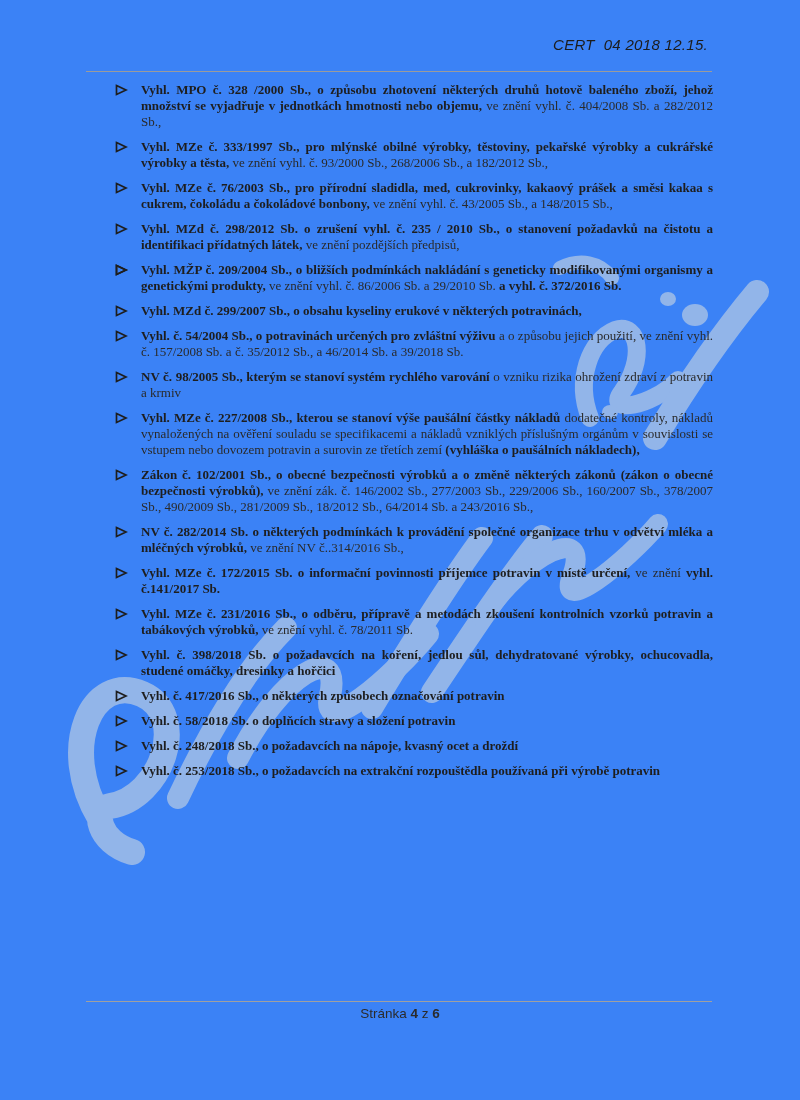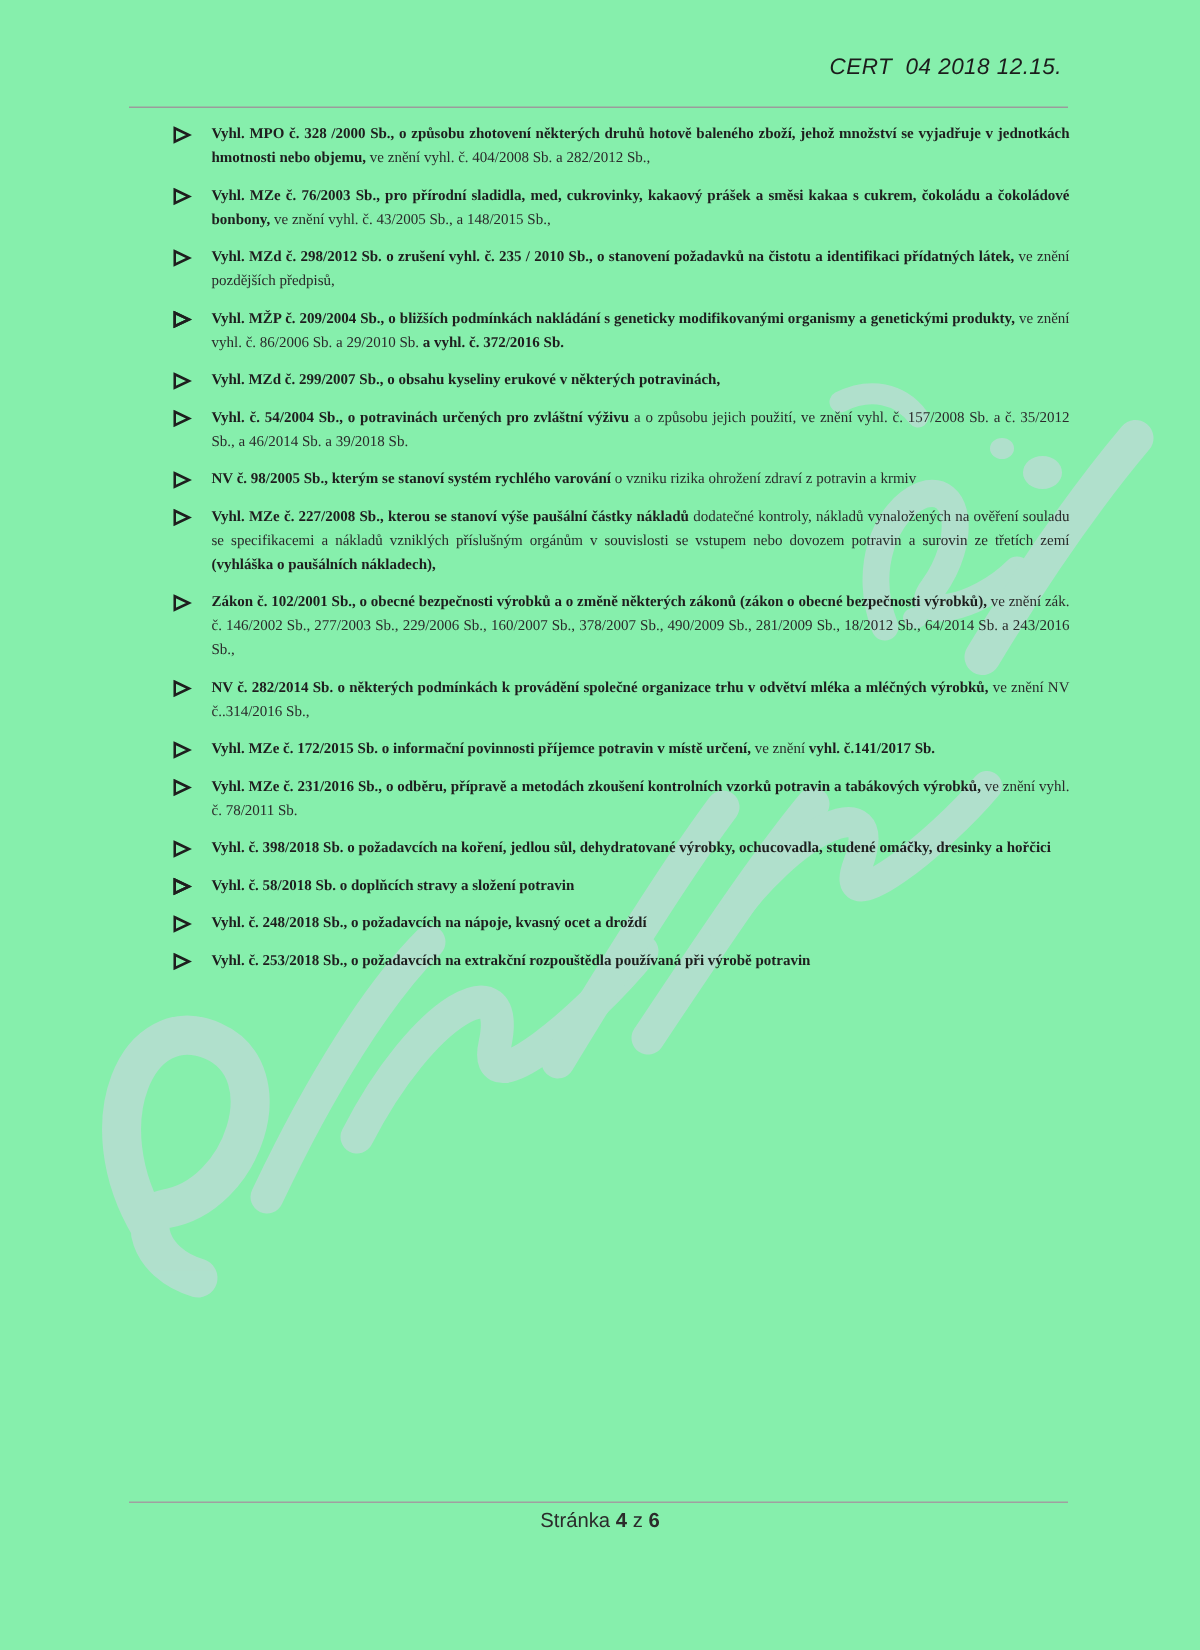--- a/index.html
+++ b/index.html
@@ -6,21 +6,21 @@
   body {
     width: 800px; height: 1100px;
     background: #ffffff;
     font-family: "Liberation Serif", serif;
     color: #1e1e1e;
     overflow: hidden;
   }
   .page {
     position: relative;
     width: 800px; height: 1100px;
-    background: #86efac;
+    background: #3b82f6;
     text-decoration: underline;
   }
   
   .wm-svg { position: absolute; left: 0; top: 0; z-index: 0; }
 
   
   .header-text {
     position: absolute;
     top: 36px; right: 92px;
     font-family: "Liberation Sans", sans-serif;
@@ -43,21 +43,21 @@
   .decree-list {
     position: absolute;
     left: 95px; top: 82px;
     width: 618px;
     z-index: 2;
   }
   .item {
     position: relative;
     padding-left: 46px;
     margin-bottom: 9px;
-    font-size: 10px;
+    font-size: 13px;
     line-height: 16px;
     text-align: justify;
     color: #1e1e1e;
   }
   .item .bullet {
     position: absolute;
     left: 20px; top: 2px;
     width: 13px; height: 12px;
   }
   .item b { font-weight: bold; }
@@ -108,20 +108,23 @@
 
   <div class="header-text">CERT  04 2018 12.15.</div>
   <div class="header-rule"></div>
 
   <div class="decree-list">
       <div class="item"><svg class="bullet" viewBox="0 0 13 12">
           <polygon points="1.5,1.5 11,6 1.5,10.5" fill="none" stroke="#1e1e1e" stroke-width="1.7" stroke-linejoin="miter"></polygon>
         </svg><b>Vyhl. MPO č. 328 /2000 Sb., o způsobu zhotovení některých druhů hotově baleného zboží, jehož množství se vyjadřuje v jednotkách hmotnosti nebo objemu,</b><span class="reg"> ve znění vyhl. č. 404/2008 Sb. a 282/2012 Sb.,</span></div>
       <div class="item"><svg class="bullet" viewBox="0 0 13 12">
           <polygon points="1.5,1.5 11,6 1.5,10.5" fill="none" stroke="#1e1e1e" stroke-width="1.7" stroke-linejoin="miter"></polygon>
+        </svg><b>Vyhl. MZe č. 333/1997 Sb., pro mlýnské obilné výrobky, těstoviny, pekařské výrobky a cukrářské výrobky a těsta,</b><span class="reg"> ve znění vyhl. č. 93/2000 Sb., 268/2006 Sb., a 182/2012 Sb.,</span></div>
+      <div class="item"><svg class="bullet" viewBox="0 0 13 12">
+          <polygon points="1.5,1.5 11,6 1.5,10.5" fill="none" stroke="#1e1e1e" stroke-width="1.7" stroke-linejoin="miter"></polygon>
         </svg><b>Vyhl. MZe č. 76/2003 Sb., pro přírodní sladidla, med, cukrovinky, kakaový prášek a směsi kakaa s cukrem, čokoládu a čokoládové bonbony,</b><span class="reg"> ve znění vyhl. č. 43/2005 Sb., a 148/2015 Sb.,</span></div>
       <div class="item"><svg class="bullet" viewBox="0 0 13 12">
           <polygon points="1.5,1.5 11,6 1.5,10.5" fill="none" stroke="#1e1e1e" stroke-width="1.7" stroke-linejoin="miter"></polygon>
         </svg><b>Vyhl. MZd č. 298/2012 Sb. o zrušení vyhl. č. 235 / 2010 Sb., o stanovení požadavků na čistotu a identifikaci přídatných látek,</b><span class="reg"> ve znění pozdějších předpisů,</span></div>
       <div class="item"><svg class="bullet" viewBox="0 0 13 12">
           <polygon points="1.5,1.5 11,6 1.5,10.5" fill="none" stroke="#1e1e1e" stroke-width="1.7" stroke-linejoin="miter"></polygon>
         </svg></div>
       <div class="item"><svg class="bullet" viewBox="0 0 13 12">
           <polygon points="1.5,1.5 11,6 1.5,10.5" fill="none" stroke="#1e1e1e" stroke-width="1.7" stroke-linejoin="miter"></polygon>
         </svg><b>Vyhl. MŽP č. 209/2004 Sb., o bližších podmínkách nakládání s geneticky modifikovanými organismy a genetickými produkty,</b><span class="reg"> ve znění vyhl. č. 86/2006 Sb. a 29/2010 Sb. </span><b>a vyhl. č. 372/2016 Sb.</b></div>
@@ -147,21 +150,21 @@
           <polygon points="1.5,1.5 11,6 1.5,10.5" fill="none" stroke="#1e1e1e" stroke-width="1.7" stroke-linejoin="miter"></polygon>
         </svg><b>Vyhl. MZe č. 172/2015 Sb. o informační povinnosti příjemce potravin v místě určení,</b><span class="reg"> ve znění </span><b>vyhl. č.141/2017 Sb.</b></div>
       <div class="item"><svg class="bullet" viewBox="0 0 13 12">
           <polygon points="1.5,1.5 11,6 1.5,10.5" fill="none" stroke="#1e1e1e" stroke-width="1.7" stroke-linejoin="miter"></polygon>
         </svg><b>Vyhl. MZe č. 231/2016 Sb., o odběru, přípravě a metodách zkoušení kontrolních vzorků potravin a tabákových výrobků,</b><span class="reg"> ve znění vyhl. č. 78/2011 Sb.</span></div>
       <div class="item"><svg class="bullet" viewBox="0 0 13 12">
           <polygon points="1.5,1.5 11,6 1.5,10.5" fill="none" stroke="#1e1e1e" stroke-width="1.7" stroke-linejoin="miter"></polygon>
         </svg><b>Vyhl. č. 398/2018 Sb. o požadavcích na koření, jedlou sůl, dehydratované výrobky, ochucovadla, studené omáčky, dresinky a hořčici</b></div>
       <div class="item"><svg class="bullet" viewBox="0 0 13 12">
           <polygon points="1.5,1.5 11,6 1.5,10.5" fill="none" stroke="#1e1e1e" stroke-width="1.7" stroke-linejoin="miter"></polygon>
-        </svg></div>
+        </svg><b>Vyhl. č. 417/2016 Sb., o některých způsobech označování potravin</b></div>
       <div class="item"><svg class="bullet" viewBox="0 0 13 12">
           <polygon points="1.5,1.5 11,6 1.5,10.5" fill="none" stroke="#1e1e1e" stroke-width="1.7" stroke-linejoin="miter"></polygon>
         </svg><b>Vyhl. č. 58/2018 Sb. o doplňcích stravy a složení potravin</b></div>
       <div class="item"><svg class="bullet" viewBox="0 0 13 12">
           <polygon points="1.5,1.5 11,6 1.5,10.5" fill="none" stroke="#1e1e1e" stroke-width="1.7" stroke-linejoin="miter"></polygon>
         </svg><b>Vyhl. č. 248/2018 Sb., o požadavcích na nápoje, kvasný ocet a droždí</b></div>
       <div class="item"><svg class="bullet" viewBox="0 0 13 12">
           <polygon points="1.5,1.5 11,6 1.5,10.5" fill="none" stroke="#1e1e1e" stroke-width="1.7" stroke-linejoin="miter"></polygon>
         </svg><b>Vyhl. č. 253/2018 Sb., o požadavcích na extrakční rozpouštědla používaná při výrobě potravin</b></div>
     </div>

